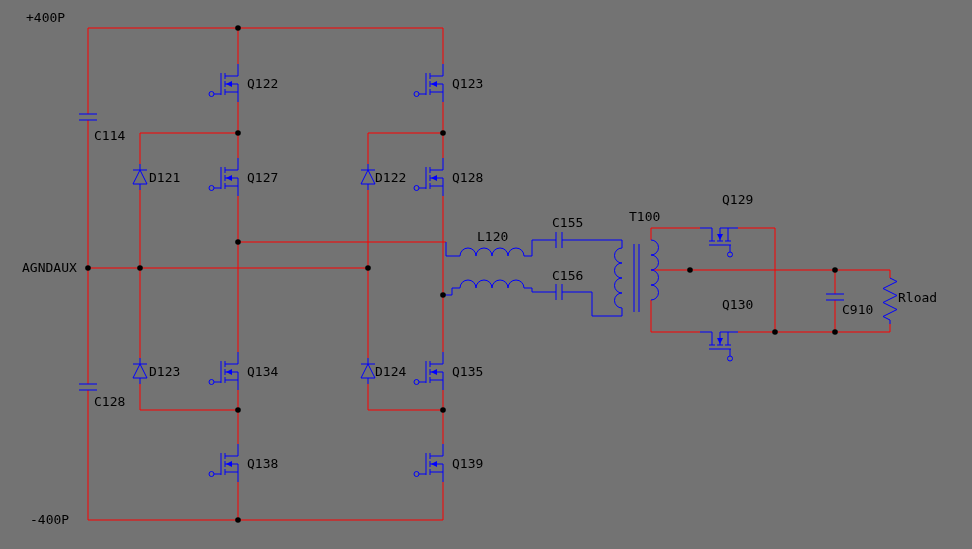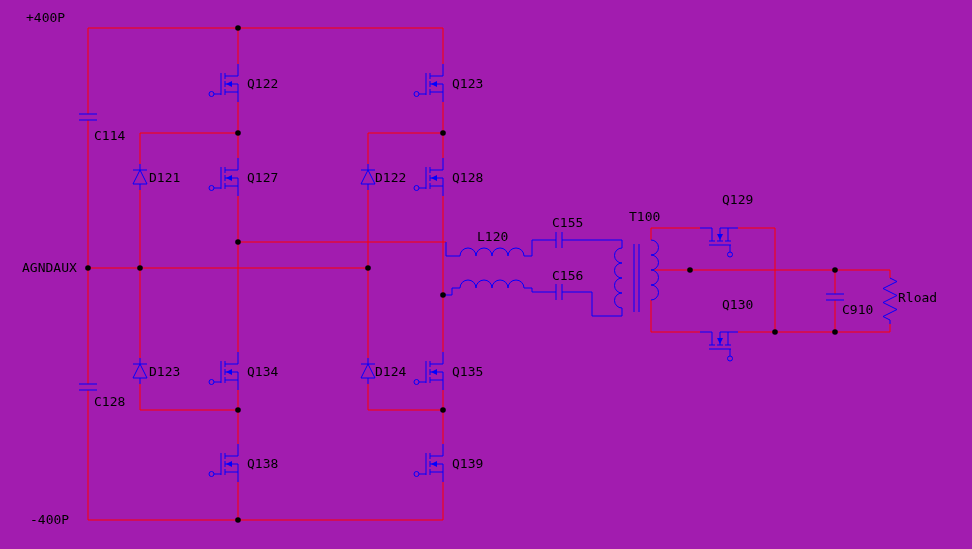--- a/index.html
+++ b/index.html
@@ -1,16 +1,16 @@
 <!DOCTYPE html>
 <html style="--wire: #ff0000; --symbol: #0000ff; --label: #000000; --junction: #000000;"><head>
 <meta charset="utf-8">
 <style>
   html,body{margin:0;padding:0;background:#ffffff;}
-  .canvas{position:relative;width:972px;height:549px;background:#a21caf;overflow:hidden;}
+  .canvas{position:relative;width:972px;height:549px;background:#737373;overflow:hidden;}
   svg{display:block;}
   .wire{stroke:var(--wire,#ff0000);fill:none;stroke-width:1;}
   .sym{stroke:var(--symbol,#0000ff);fill:none;stroke-width:1;}
   .dot{fill:var(--junction,#000000);stroke:none;}
   .lbl{fill:var(--label,#000000);font:13px "DejaVu Sans Mono","Liberation Mono",monospace;}
 </style>
 </head>
 <body>
 
 <div class="canvas">

